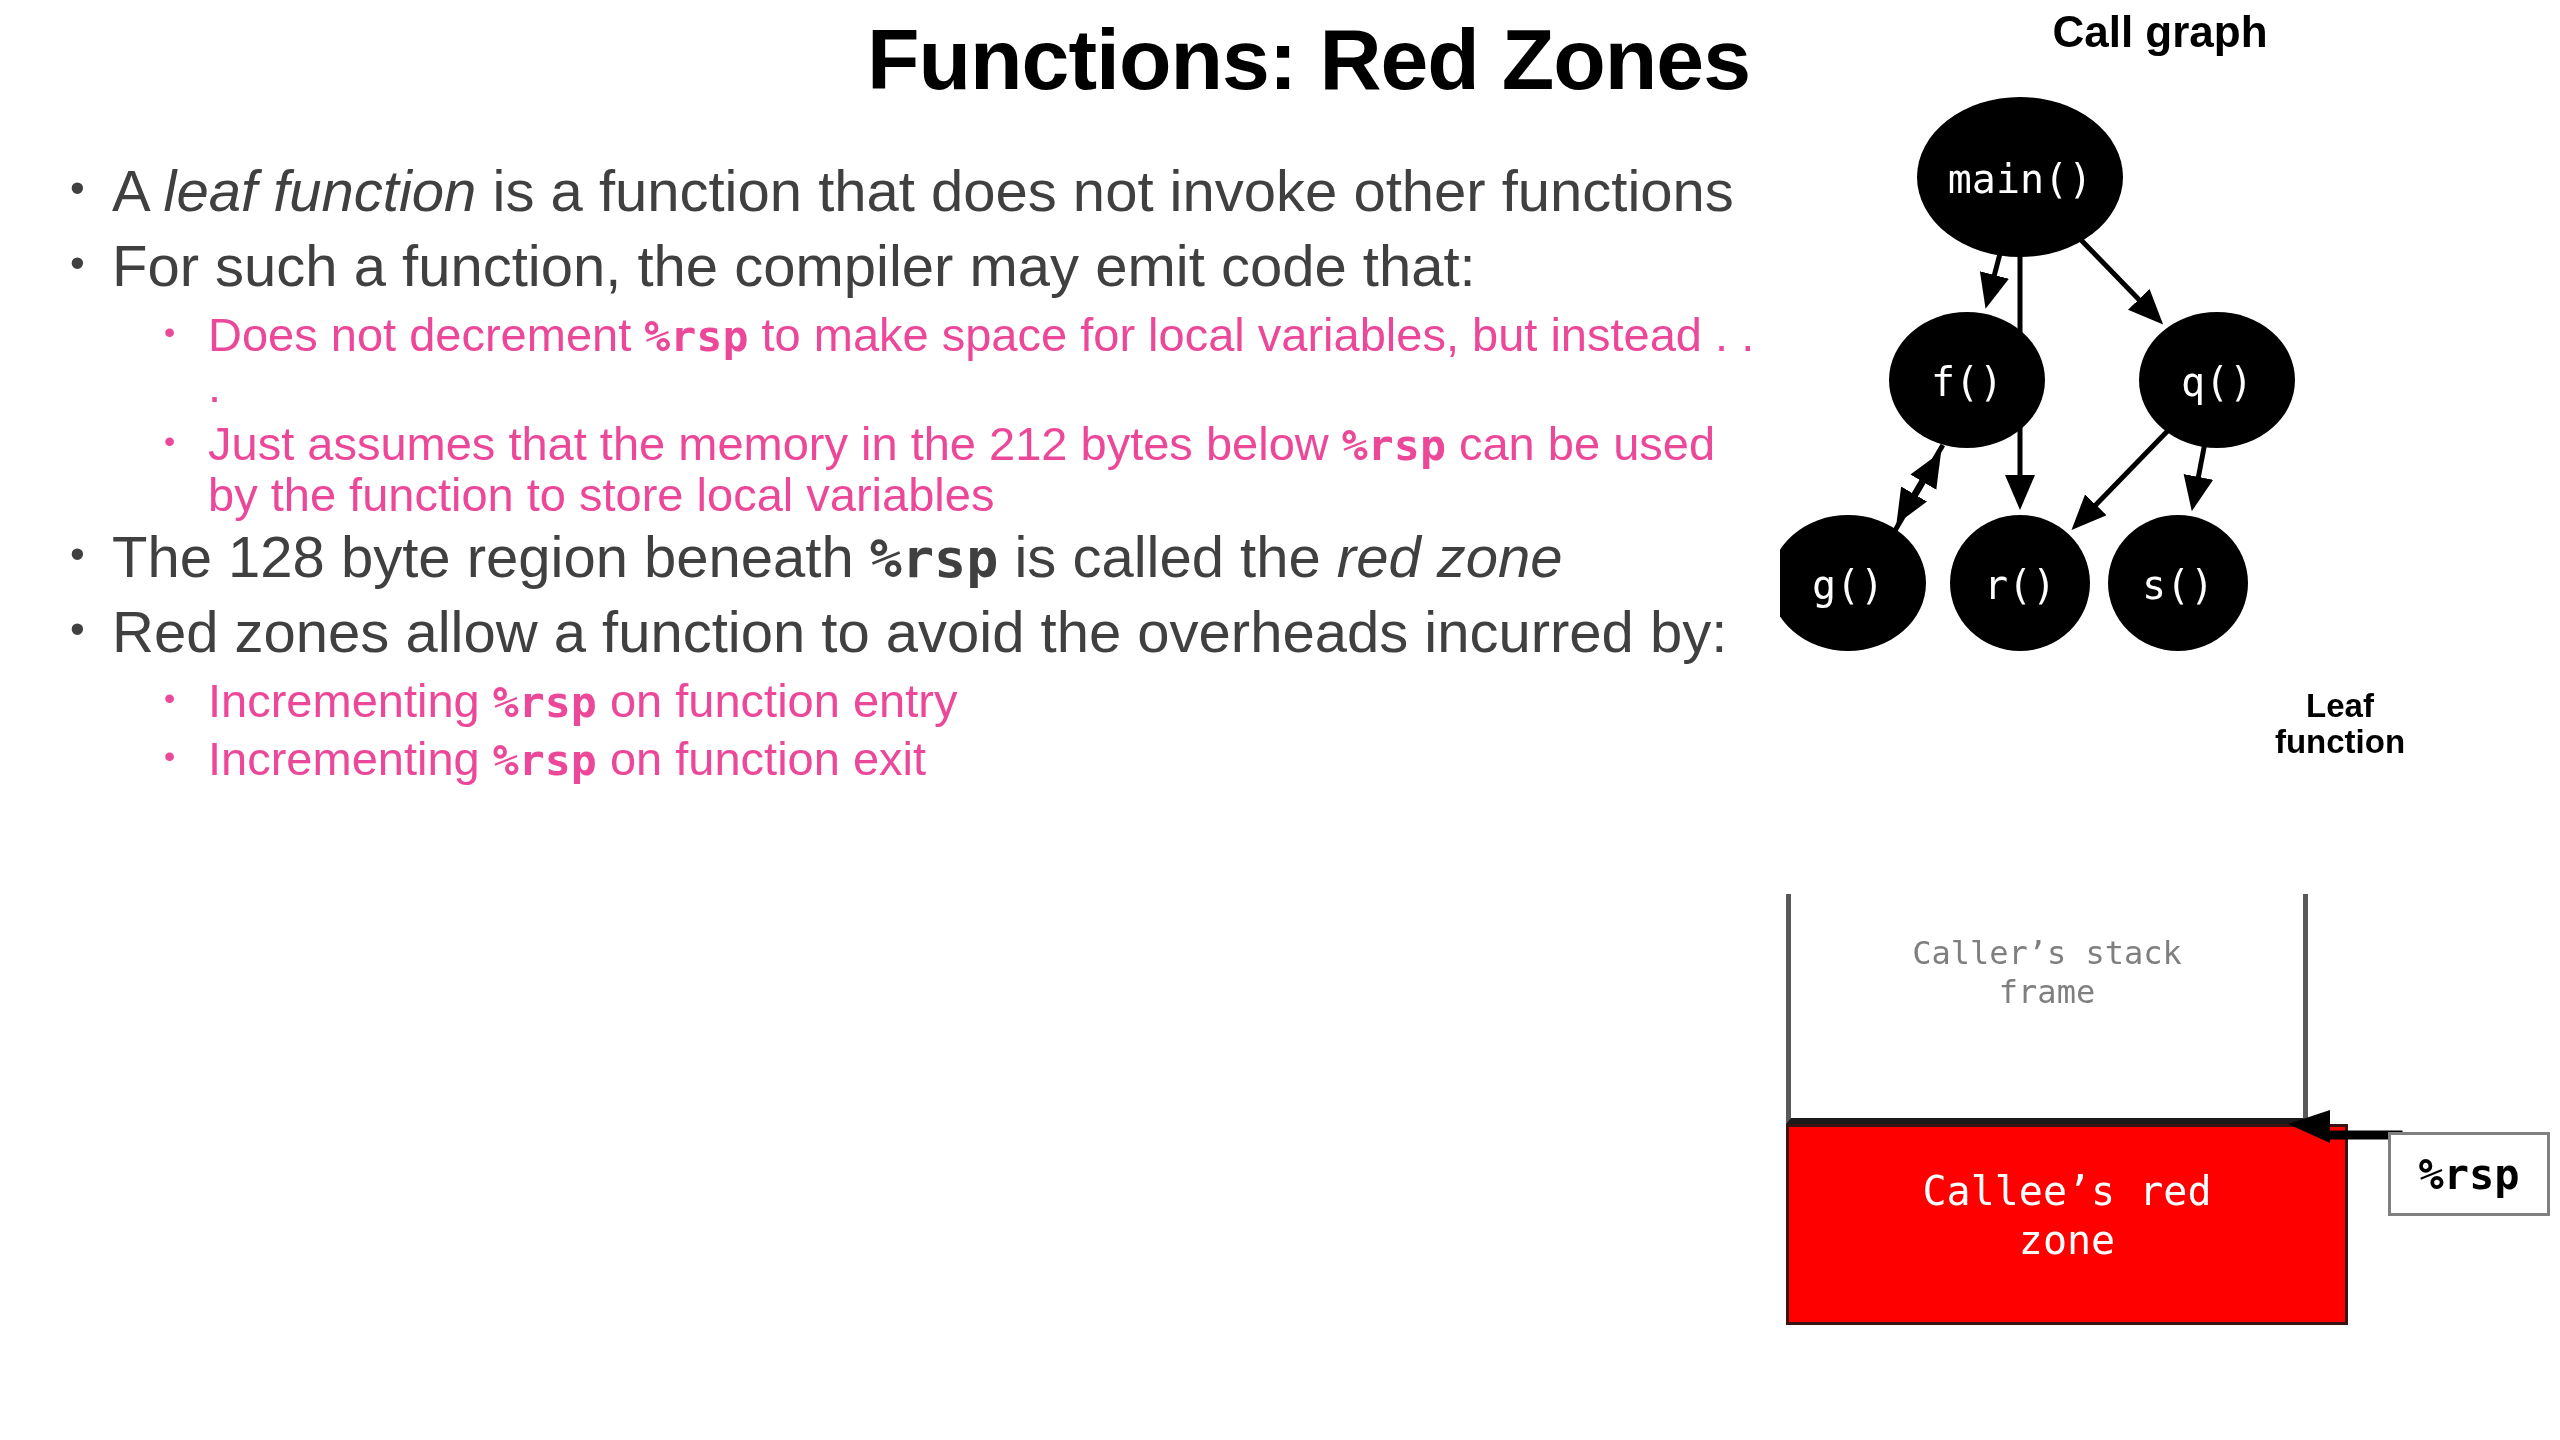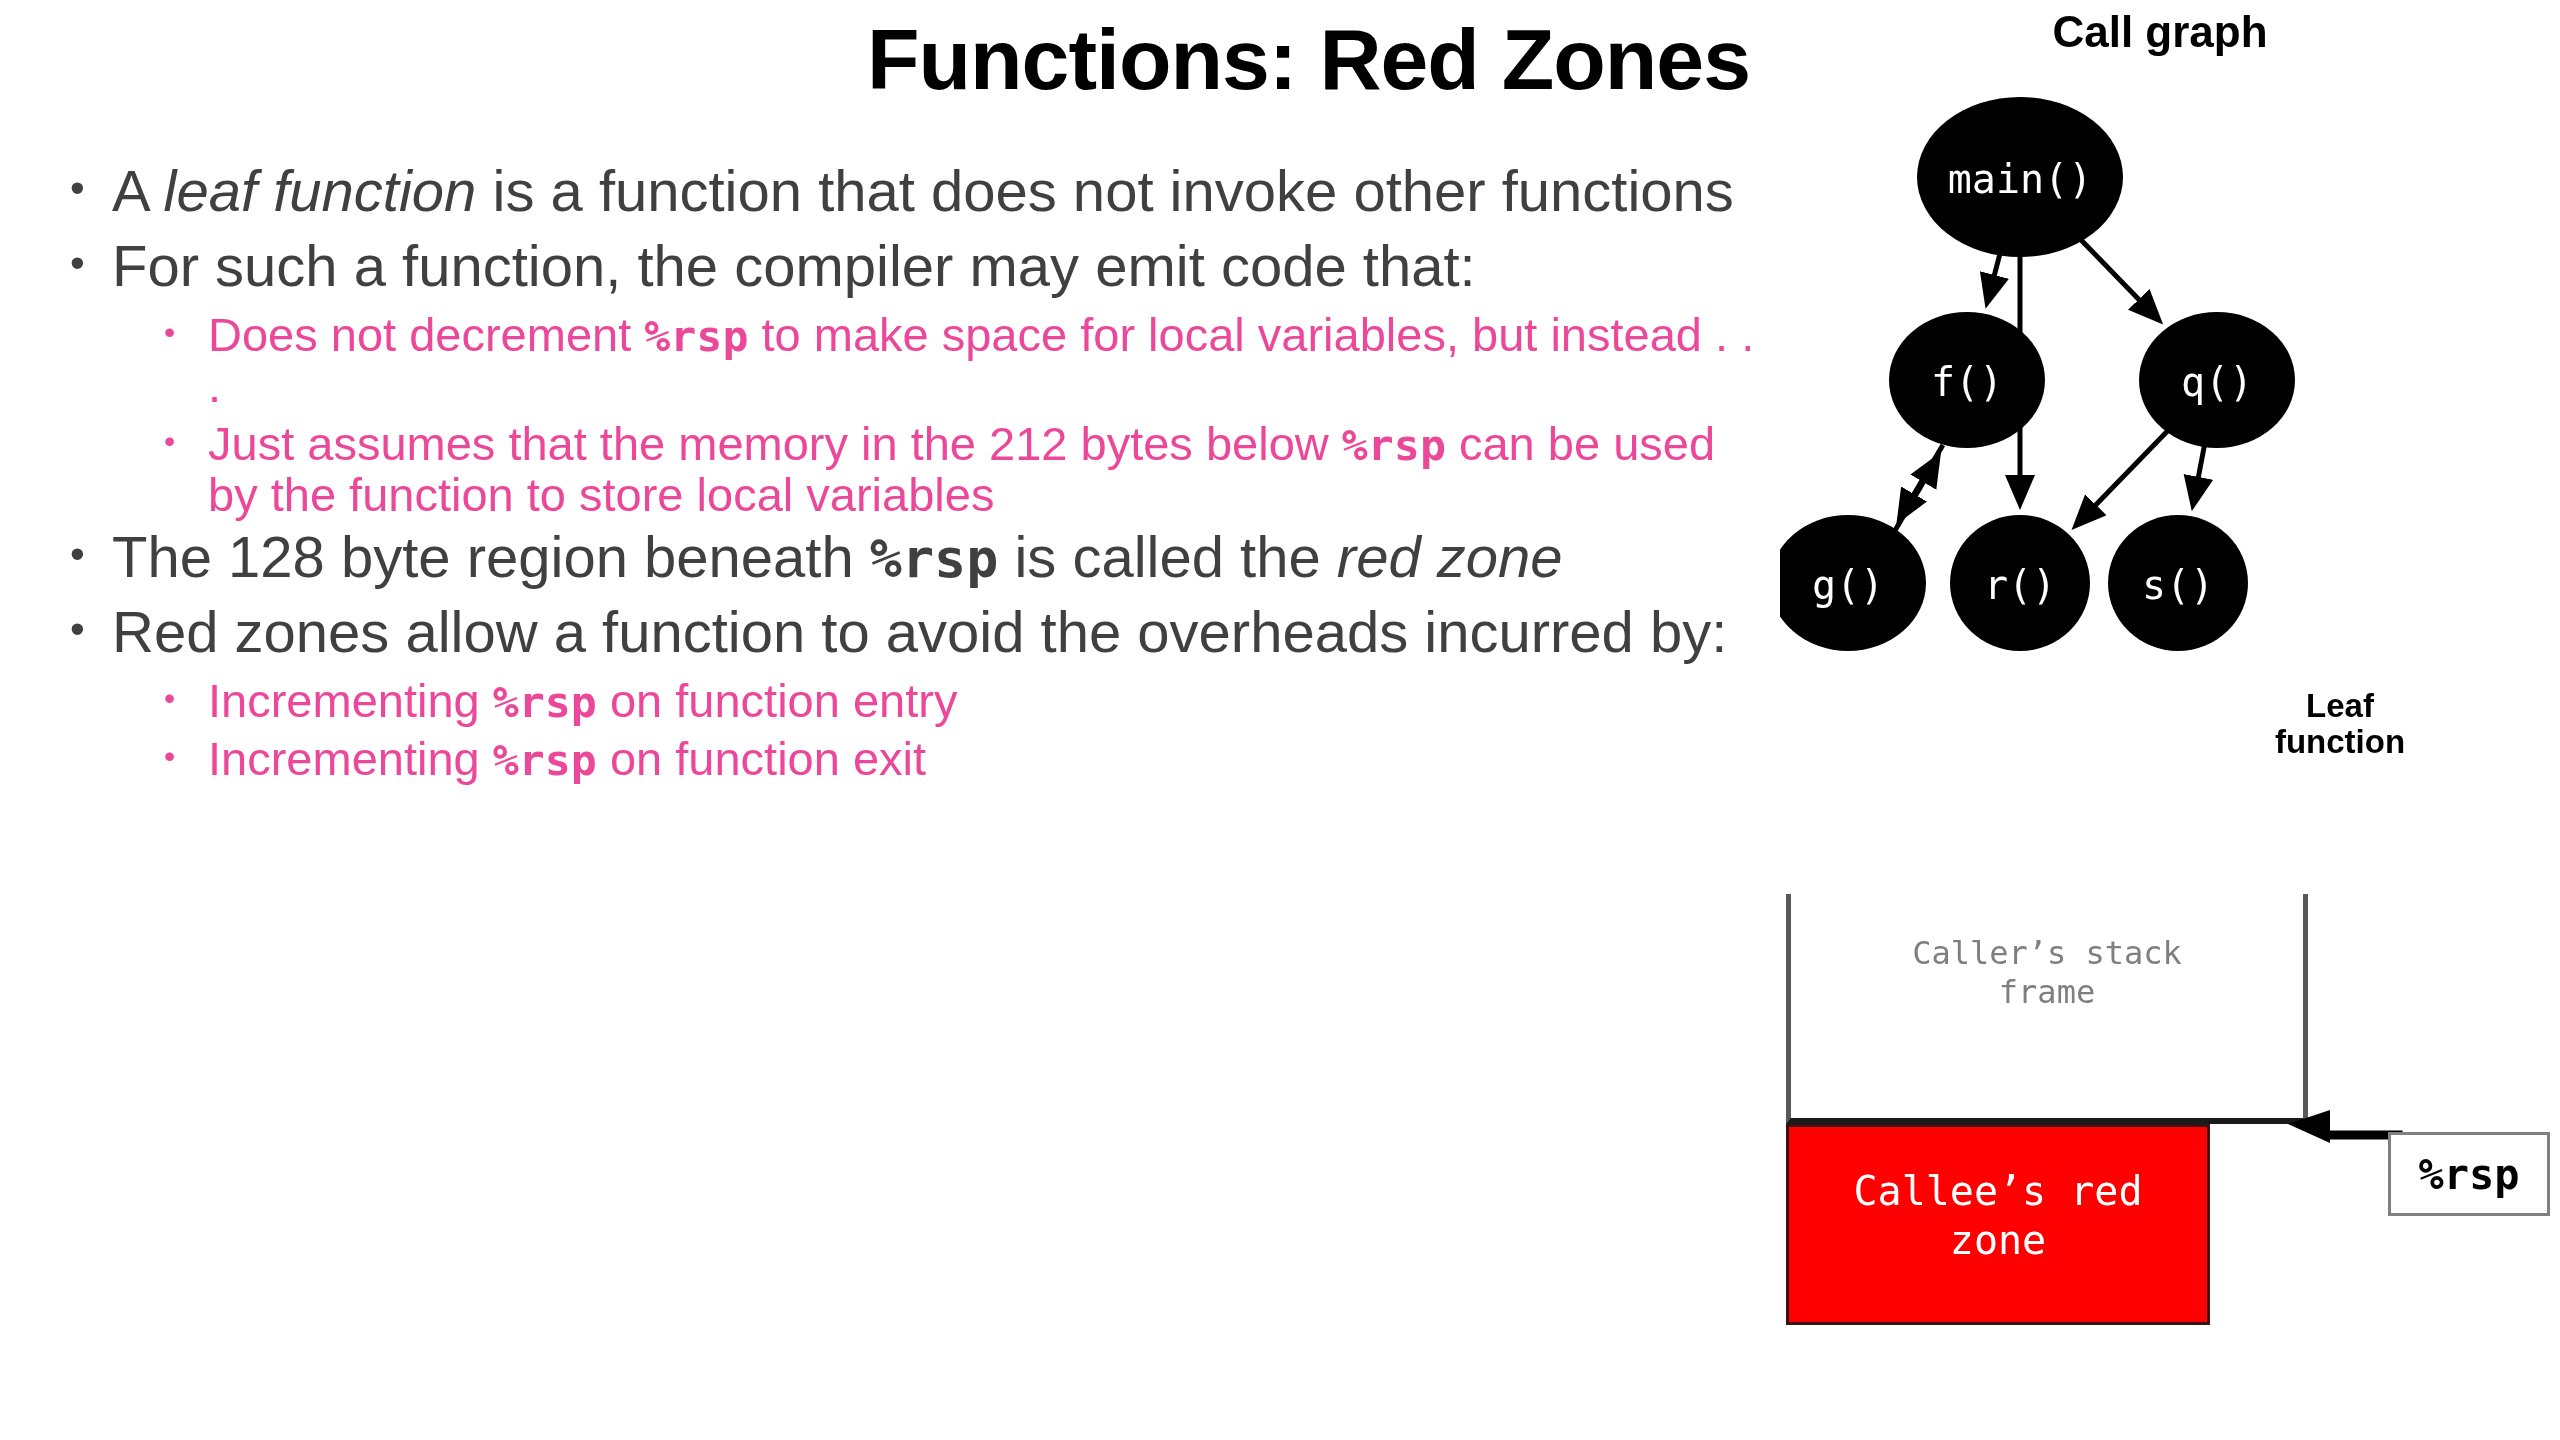--- a/index.html
+++ b/index.html
@@ -154,21 +154,21 @@
     font-family: "DejaVu Sans Mono", "Liberation Mono", monospace;
     font-size: 32px;
     line-height: 1.22;
     color: #7f7f7f;
   }
 
   #red-zone {
     position: absolute;
     left: 6px;
     top: 244px;
-    width: 424px;
+    width: 562px;
     height: 201px;
     background: #FF0000;
     border: 3px solid #3b1212;
     box-sizing: border-box;
   }
   #red-zone-text {
     position: absolute;
     left: 0;
     top: 40px;
     width: 100%;

